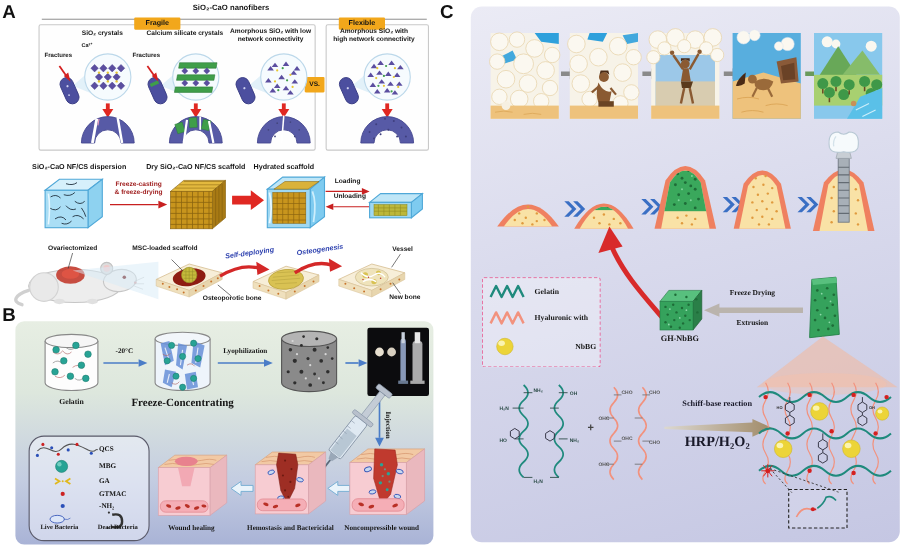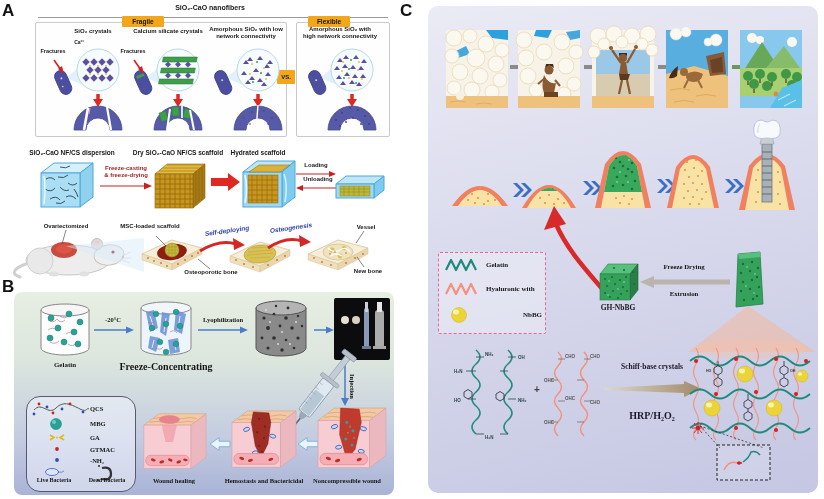--- a/index.html
+++ b/index.html
@@ -1137,31 +1137,31 @@
     <g font-family="Liberation Sans, sans-serif" font-size="4.5" fill="#555" font-weight="bold">
       <text x="21" y="10">CHO</text>
       <text x="0" y="34">OHC</text>
       <text x="46" y="10">CHO</text>
       <text x="21" y="52">OHC</text>
       <text x="46" y="56">CHO</text>
       <text x="0" y="76">OHC</text>
     </g>
   </svg>
 
-  <div class="lbl serif" style="left:600px;top:363px;width:104px;font-size:7.5px;color:#181828">Schiff-base crystals</div>
+  <div class="lbl serif" style="left:600px;top:363px;width:104px;font-size:7.5px;color:#181828">Schiff-base reaction</div>
   <svg class="abs" style="left:604px;top:381px" width="98" height="16" viewBox="0 0 98 16">
     <defs>
         <linearGradient id="gs" x1="0" y1="0" x2="1" y2="0">
           <stop offset="0" stop-color="#dcd8d0"></stop>
           <stop offset="1" stop-color="#a08a68"></stop>
         </linearGradient>
       </defs>
     <polygon points="0,7 80,3 80,0 98,8 80,16 80,12 0,9" fill="url(#gs)"></polygon>
   </svg>
-  <div class="lbl serif" style="left:606px;top:410px;width:92px;font-size:10px;color:#181828">HRP/H₂O₂</div>
+  <div class="lbl serif" style="left:606px;top:393px;width:92px;font-size:13px;color:#181828">HRP/H₂O₂</div>
 
   <svg class="abs" style="left:688px;top:346px" width="124" height="96" viewBox="0 0 124 96">
     <ellipse cx="62" cy="3" rx="56" ry="10" fill="#f8c0a8" opacity="0.4"></ellipse>
     <g stroke="#F2927E" stroke-width="1.1" fill="none">
       <path d="M8,2 q5,8 0,16 t0,16 t0,16 t0,16 t0,16 t0,12"></path>
       <path d="M28,2 q5,8 0,16 t0,16 t0,16 t0,16 t0,16 t0,12"></path>
       <path d="M48,2 q5,8 0,16 t0,16 t0,16 t0,16 t0,16 t0,12"></path>
       <path d="M68,2 q5,8 0,16 t0,16 t0,16 t0,16 t0,16 t0,12"></path>
       <path d="M88,2 q5,8 0,16 t0,16 t0,16 t0,16 t0,16 t0,12"></path>
       <path d="M108,2 q5,8 0,16 t0,16 t0,16 t0,16 t0,16 t0,12"></path>

